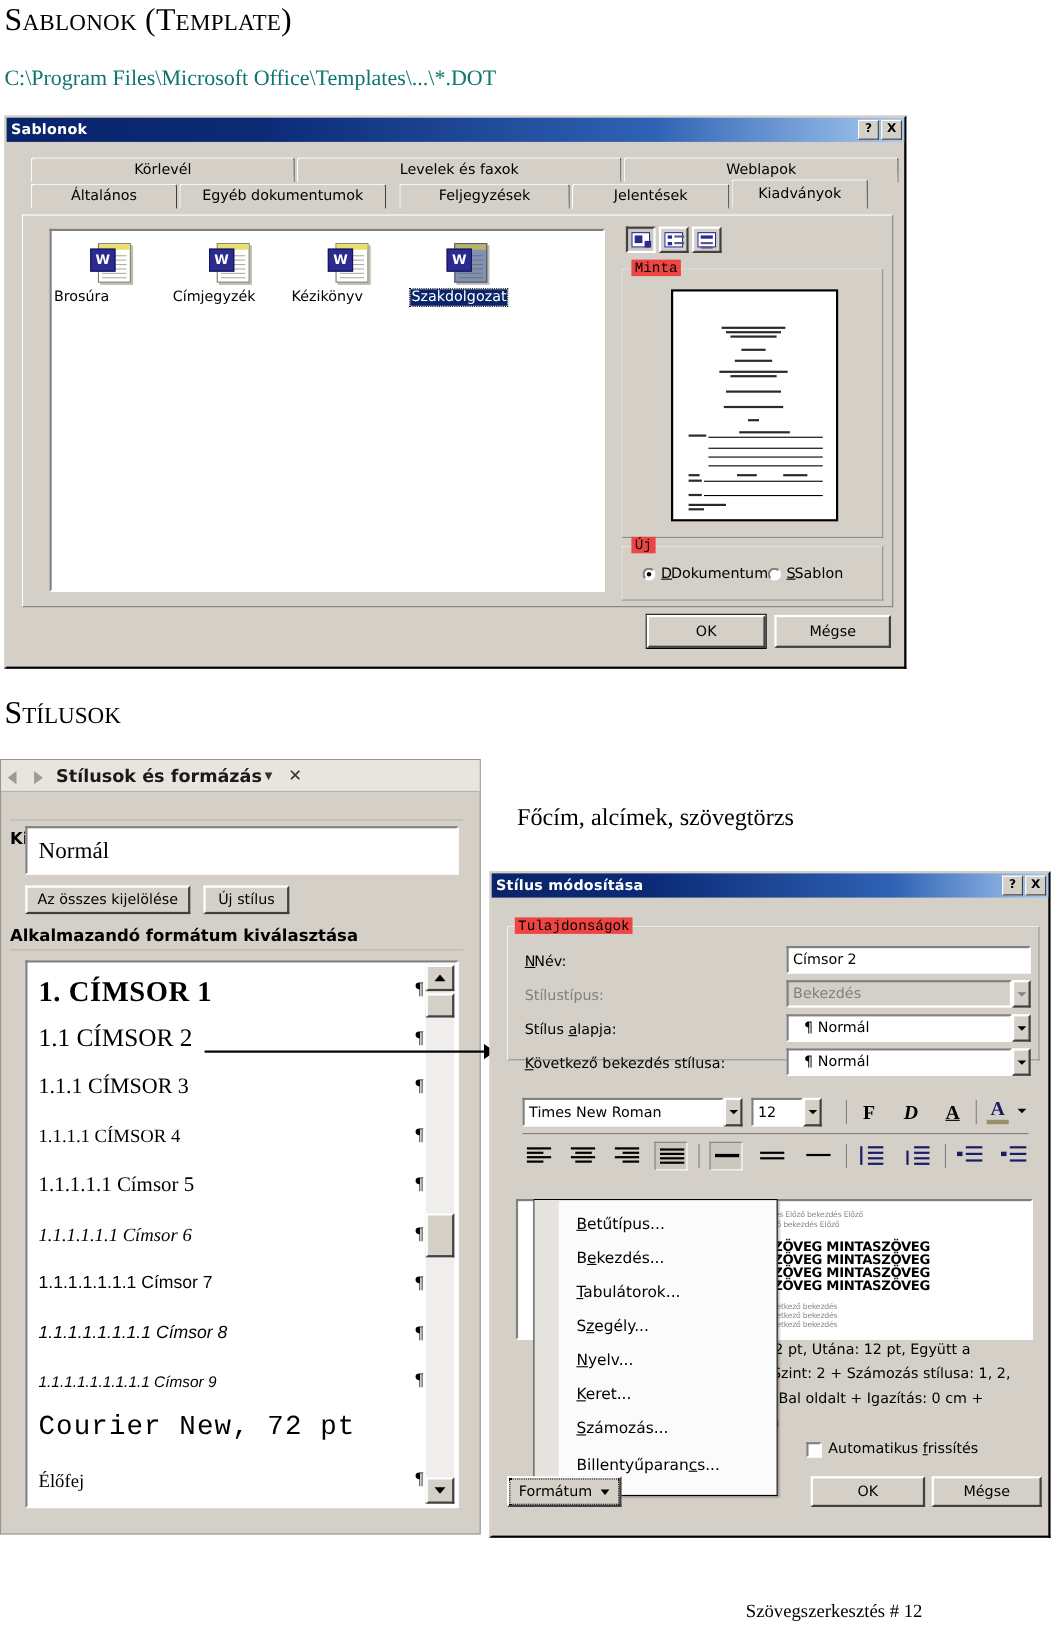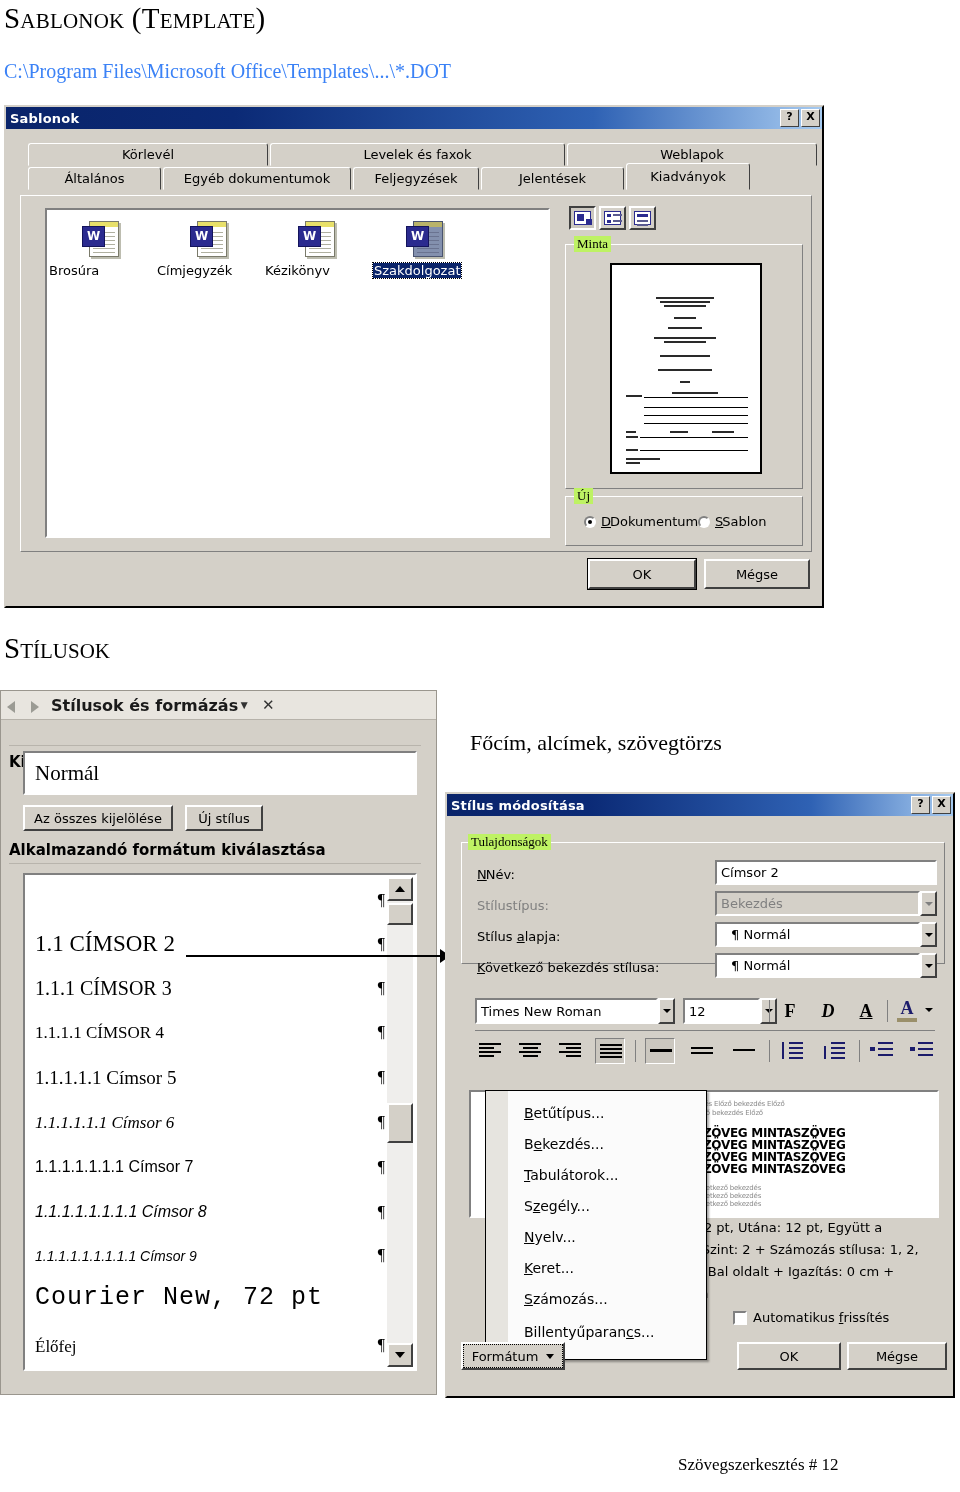--- a/index.html
+++ b/index.html
@@ -9,21 +9,21 @@
   }
   
   .doc-h1{
     position:absolute;font-family:"Liberation Serif",serif;
     color:#000;white-space:nowrap;
   }
   #title-sablonok{left:4px;top:2px;font-size:29px;letter-spacing:.2px;}
   #title-sablonok .sc{font-size:21px;}
   #path-line{
     position:absolute;left:4px;top:60px;font-family:"Liberation Serif",serif;
-    font-size:20px;color:#3b82f6;white-space:nowrap;
+    font-size:20px;color:#0f766e;white-space:nowrap;
   }
   #title-stilusok{left:4px;top:632px;font-size:29px;}
   #title-stilusok .sc{font-size:21px;}
   #caption-focim{
     position:absolute;left:470px;top:730px;font-family:"Liberation Serif",serif;
     font-size:22px;color:#000;white-space:nowrap;
   }
   #footer-note{
     position:absolute;left:678px;top:1455px;font-family:"Liberation Serif",serif;
     font-size:17px;color:#000;white-space:nowrap;
@@ -45,22 +45,22 @@
     border:1px solid;border-color:#fff #404040 #404040 #fff;
     font-size:11px;line-height:14px;text-align:center;color:#000;
     font-family:"DejaVu Sans",sans-serif;font-weight:bold;
   }
   .grp{
     position:absolute;border:1px solid #808080;border-right-color:#fff;
     border-bottom-color:#fff;
   }
   .grp-in{position:absolute;border:1px solid #fff;border-right-color:#808080;border-bottom-color:#808080;inset:-1px;}
   .grp-label{
-    position:absolute;background:#bef264;padding:0 3px;font-size:13px;color:#000;
-    font-family:Liberation Serif, serif;
+    position:absolute;background:#ef4444;padding:0 3px;font-size:13px;color:#000;
+    font-family:Liberation Mono, monospace;
   }
   .sunken{
     background:#fff;border:2px solid;border-color:#808080 #fff #fff #808080;
     box-sizing:border-box;
   }
   .btn{
     background:#d4d0c8;border:2px solid;border-color:#fff #404040 #404040 #fff;
     box-sizing:border-box;display:flex;align-items:center;justify-content:center;
     font-size:13px;color:#000;font-family:"DejaVu Sans",sans-serif;
   }
@@ -204,21 +204,21 @@
 
   <div class="tabrow" style="left:22px;top:36px;">
     <div class="tab" style="width:240px;">Körlevél</div>
     <div class="tab" style="width:295px;margin-left:2px;">Levelek és faxok</div>
     <div class="tab" style="width:250px;margin-left:2px;">Weblapok</div>
   </div>
 
   <div class="tabrow" style="left:22px;top:60px;align-items:flex-end;">
     <div class="tab" style="width:133px;">Általános</div>
     <div class="tab" style="width:188px;margin-left:2px;">Egyéb dokumentumok</div>
-    <div class="tab" style="width:126px;margin-left:2px;">Feljegyzések</div>
+    <div class="tab" style="width:155px;margin-left:12px;">Feljegyzések</div>
     <div class="tab" style="width:143px;margin-left:2px;">Jelentések</div>
     <div class="tab active" style="width:124px;margin-left:2px;">Kiadványok</div>
   </div>
 
   <div id="tmpl-panel">
 
     <div class="sunken" id="icon-list">
       <div class="ticon" style="left:2px;">
         <div class="glyph">
           <div class="pg">
@@ -375,20 +375,21 @@
     <div class="val" style="display:flex;align-items:center;height:100%;">Normál</div>
   </div>
 
   <div class="btn" id="btn-selall">Az összes kijelölése</div>
   <div class="btn" id="btn-newstyle">Új stílus</div>
 
   <div class="sec-head" style="left:8px;top:150px;">Alkalmazandó formátum kiválasztása</div>
   <div class="sec-rule" style="left:8px;top:172px;width:412px;"></div>
 
   <div class="sunken" id="list-box">
+    <div class="srow" style="top:12px;font-size:26px;font-weight:bold;letter-spacing:.5px;">1.  CÍMSOR 1</div>
     <div class="pilcrow" style="top:16px;">¶</div>
 
     <div class="srow" style="top:56px;font-size:23px;">1.1  CÍMSOR 2</div>
     <div class="pilcrow" style="top:60px;">¶</div>
 
     <div class="srow" style="top:102px;font-size:20px;">1.1.1  CÍMSOR 3</div>
     <div class="pilcrow" style="top:104px;">¶</div>
 
     <div class="srow" style="top:148px;font-size:17px;">1.1.1.1  CÍMSOR 4</div>
     <div class="pilcrow" style="top:148px;">¶</div>
@@ -468,21 +469,21 @@
       </div>
   </div>
 
 
   <div style="position:absolute;left:28px;top:204px;width:200px;height:26px;display:flex;">
     <div class="field" style="flex:1;">Times New Roman</div>
     <div class="arrowbox">
         <span class="caret-dn"></span>
       </div>
   </div>
-  <div style="position:absolute;left:236px;top:204px;width:94px;height:26px;display:flex;">
+  <div style="position:absolute;left:236px;top:204px;width:64px;height:26px;display:flex;">
     <div class="field" style="flex:1;">12</div>
     <div class="arrowbox">
         <span class="caret-dn"></span>
       </div>
   </div>
   <div style="position:absolute;left:322px;top:206px;width:1px;height:22px;background:#808080;"></div>
   <div class="fmt-ic" style="left:330px;top:205px;width:26px;height:24px;">F</div>
   <div class="fmt-ic" style="left:368px;top:205px;width:26px;height:24px;font-style:italic;">D</div>
   <div class="fmt-ic" style="left:406px;top:205px;width:26px;height:24px;text-decoration:underline;">A</div>
   <div style="position:absolute;left:440px;top:206px;width:1px;height:22px;background:#808080;"></div>

